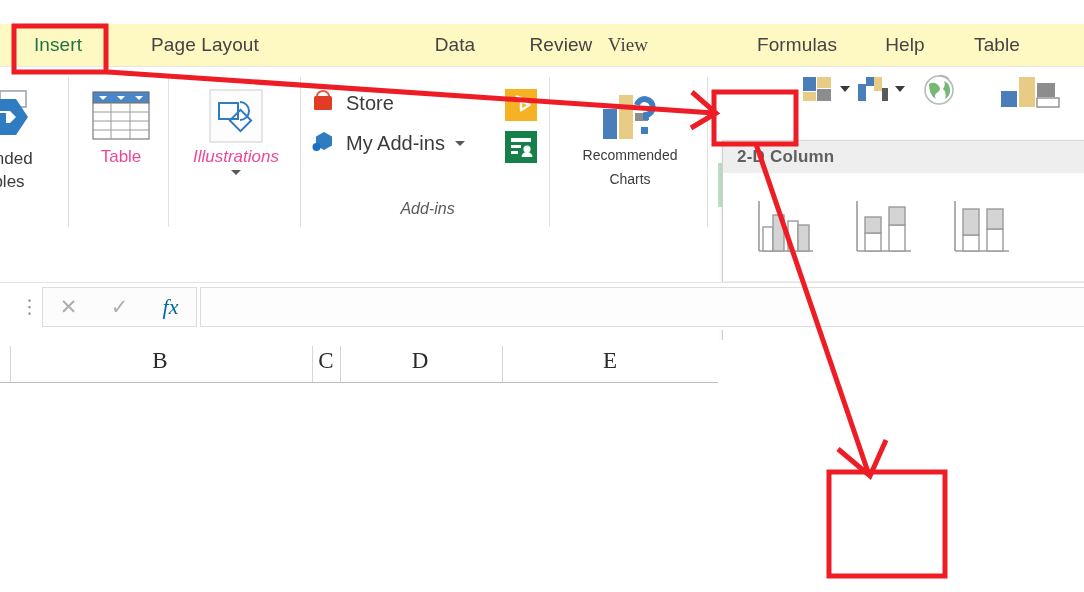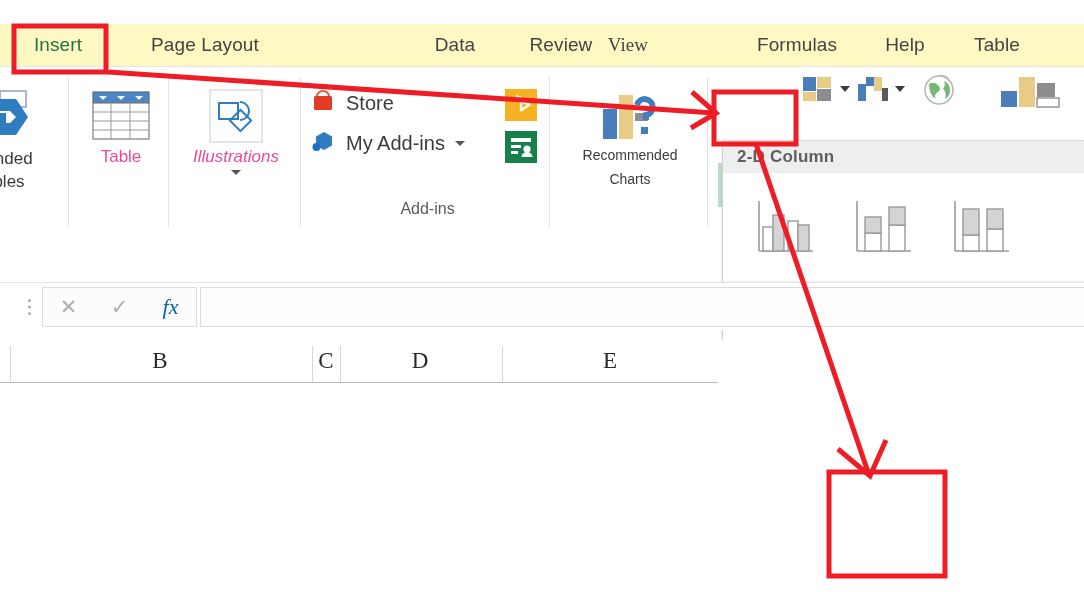--- a/index.html
+++ b/index.html
@@ -62,21 +62,21 @@
   #addins{ position:absolute; left:310px; top:16px; width:235px; }
   .ai-row{ display:flex; align-items:center; height:40px; }
   .ai-row .t{ font-size:20px; color:#3b3b3b; margin-left:10px; white-space:nowrap; }
   .ai-caret{
     width:0;height:0;margin-left:10px;
     border-left:5px solid transparent;border-right:5px solid transparent;
     border-top:5px solid #585858;
   }
   #addins-label{
     position:absolute; left:310px; top:133px; width:235px; text-align:center;
-    font-size:16px; color:#5a5a5a;
+    font-size:16px; color:#5a5a5a;font-style:italic;
   }
   .ai-right{ position:absolute; }
 
   
   #rec-charts{ position:absolute; left:560px; top:18px; width:140px; text-align:center; }
   #rec-charts .lbl{ font-size:14px; color:#3b3b3b; line-height:24px; }
   .cbtn{ position:absolute; top:0; height:44px; display:flex; align-items:center; }
   .cbtn .dd{
     width:0;height:0;margin-left:6px;
     border-left:5px solid transparent;border-right:5px solid transparent;

